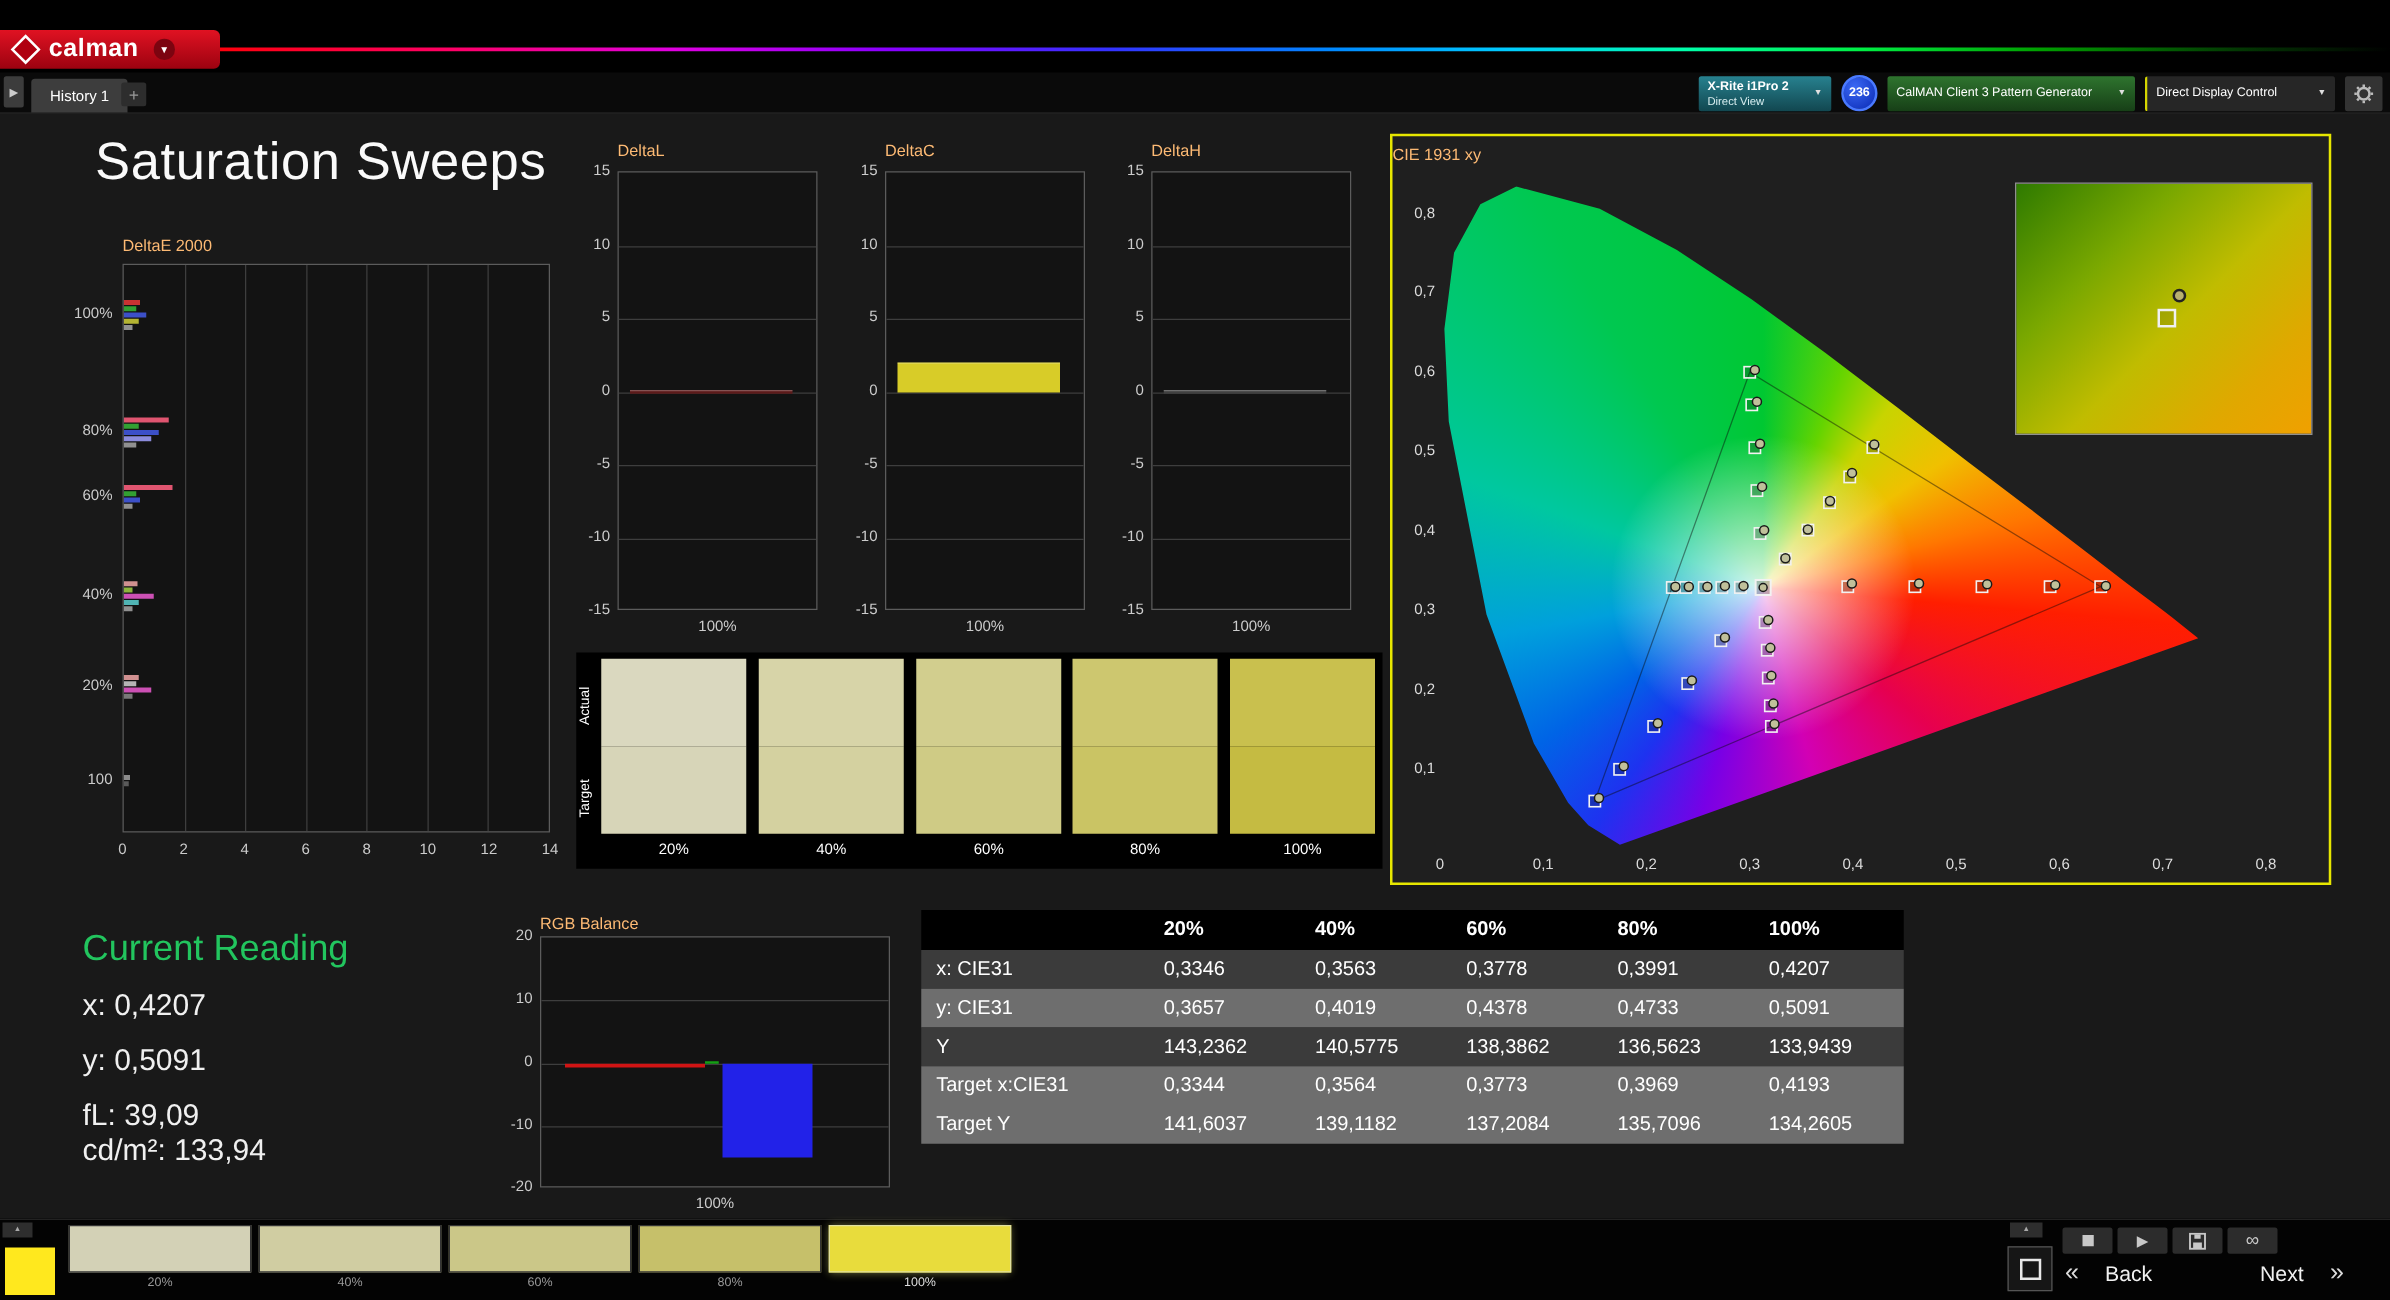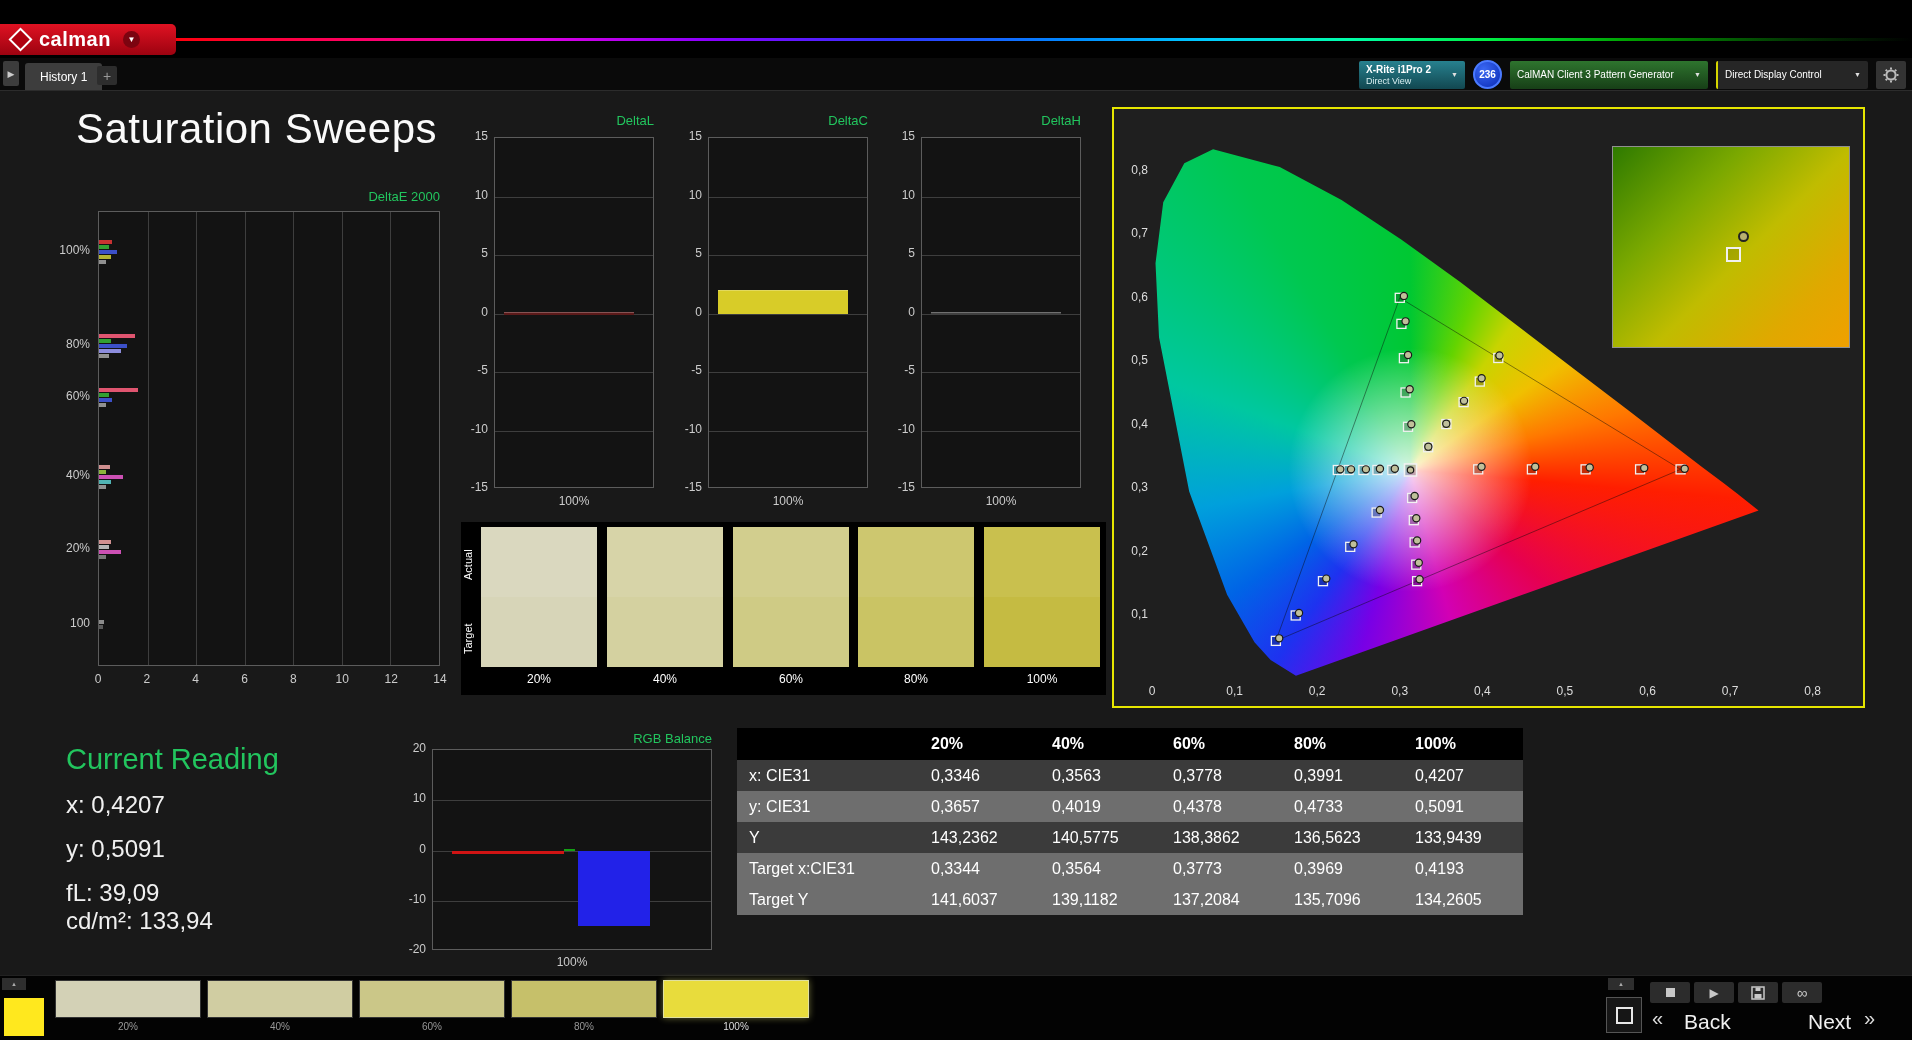--- a/index.html
+++ b/index.html
@@ -54,21 +54,21 @@
   #source-box{width:198px;background:linear-gradient(#2e742e,#173f17);}
   #display-box{width:152px;background:#262626;border-left:2px solid #d6d600;}
   #gear-btn{width:30px;height:28px;background:#333;border-radius:2px;
             display:flex;align-items:center;justify-content:center;}
 
   
   #main{position:absolute;left:0;top:91px;width:1912px;height:884px;background:#191919;}
   .abs{position:absolute;}
   #page-title{left:76px;top:14px;font-size:42px;font-weight:300;color:#fafafa;letter-spacing:.5px;}
 
-  .chart-title{position:absolute;font-size:13px;color:#22c55e;text-align:right;}
+  .chart-title{position:absolute;font-size:13px;color:#fdba74;text-align:left;}
   .plot{position:absolute;background:#131313;border:1px solid #5c5c5c;box-sizing:border-box;overflow:hidden;}
   .vgrid{position:absolute;top:0;bottom:0;width:1px;background:#3e3e3e;}
   .hgrid{position:absolute;left:0;right:0;height:1px;background:#3e3e3e;}
   .ytick-col{position:absolute;}
   .sd-ytick,.de-ytick{position:absolute;right:0;font-size:12px;color:#ccc;width:100%;text-align:right;}
   .de-xtick{position:absolute;transform:translateX(-50%);font-size:12px;color:#ccc;}
   .xlabel{position:absolute;font-size:12px;color:#ccc;text-align:center;}
 
   
   #deltae-title{left:98px;top:98px;width:342px;}
@@ -172,21 +172,21 @@
   #eject-btn{position:absolute;left:1608px;top:2px;width:26px;height:12px;background:#2e2e2e;
              display:flex;align-items:center;justify-content:center;font-size:6px;color:#aaa;}
   #aspect-btn{position:absolute;left:1606px;top:21px;width:34px;height:34px;background:#161616;
               border:1px solid #555;display:flex;align-items:center;justify-content:center;}
   #aspect-btn .sq{width:13px;height:13px;border:2px solid #e8e8e8;}
   .tr-btn{position:absolute;top:6px;width:40px;height:21px;background:#2c2c2c;border-radius:2px;
           display:flex;align-items:center;justify-content:center;color:#c8c8c8;font-size:12px;}
   #stop-btn{left:1650px;} #play-btn{left:1694px;} #save-btn{left:1738px;} #infinity-btn{left:1782px;font-size:15px;}
   .chev{position:absolute;top:31px;font-size:20px;color:#ddd;}
   #back-chevron{left:1652px;} #next-chevron{left:1864px;}
-  .navword{position:absolute;top:34px;font-size:21px;color:#f0f0f0;}
+  .navword{position:absolute;top:34px;font-size:17px;color:#f0f0f0;}
   #back-label{left:1684px;} #next-label{left:1808px;}
   .stop-sq{width:9px;height:9px;background:#c8c8c8;}
 </style>
 </head>
 <body>
 
 <div id="app">
 
 
   <div id="logobar">
@@ -377,20 +377,21 @@
           <div class="swatch-label" style="left: 397px;">80%</div>
           <div class="swatch" style="left: 523px;">
             <div class="half" style="background: rgb(201, 192, 78);"></div>
             <div class="half" style="background: rgb(197, 187, 66);"></div>
           </div>
           <div class="swatch-label" style="left: 523px;">100%</div>
         </div>
     </div>
 
     <div class="abs" id="cie-panel">
+      <div class="chart-title" id="cie-title">CIE 1931 xy</div>
       <div id="cie-plotwrap">
         <div id="cie-horseshoe"></div>
         <svg id="cie-svg" width="702" height="540" viewBox="0 0 702 540">
             <polygon points="528.5647058823529,330.3529411764706 247.76470588235296,158.82352941176467 123.88235294117648,501.88235294117646" class="cie-triangle"></polygon>
             <rect x="321.72352941176473" y="325.8529411764706" width="9" height="9" class="cie-square"></rect>
             <rect x="375.4058823529412" y="325.8529411764706" width="9" height="9" class="cie-square"></rect>
             <rect x="429.0882352941177" y="325.8529411764706" width="9" height="9" class="cie-square"></rect>
             <rect x="483.5964705882353" y="325.8529411764706" width="9" height="9" class="cie-square"></rect>
             <rect x="524.0647058823529" y="325.8529411764706" width="9" height="9" class="cie-square"></rect>
             <circle cx="329.52705882352944" cy="327.8117647058823" r="3.6" class="cie-circle"></circle>

